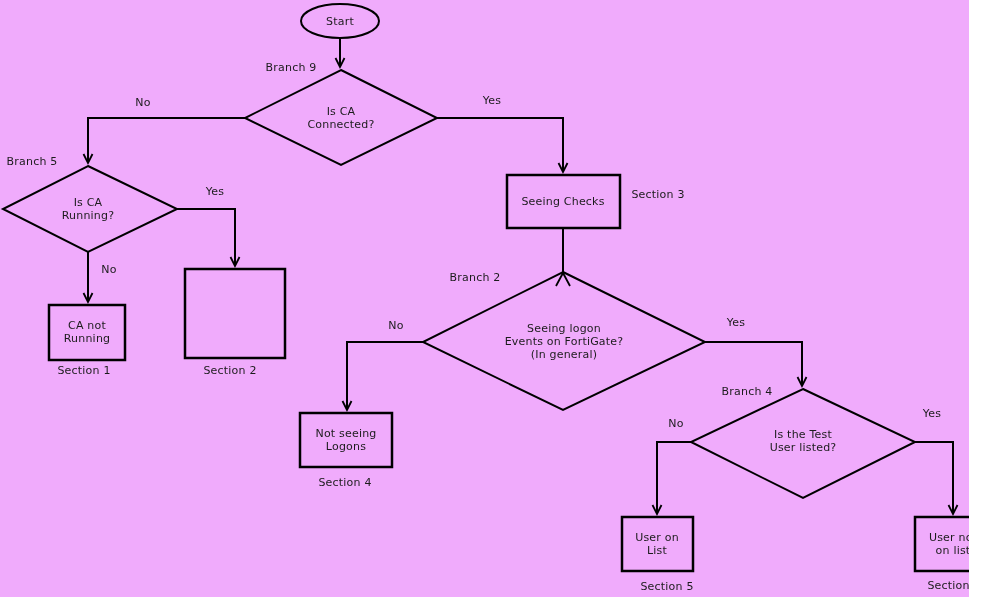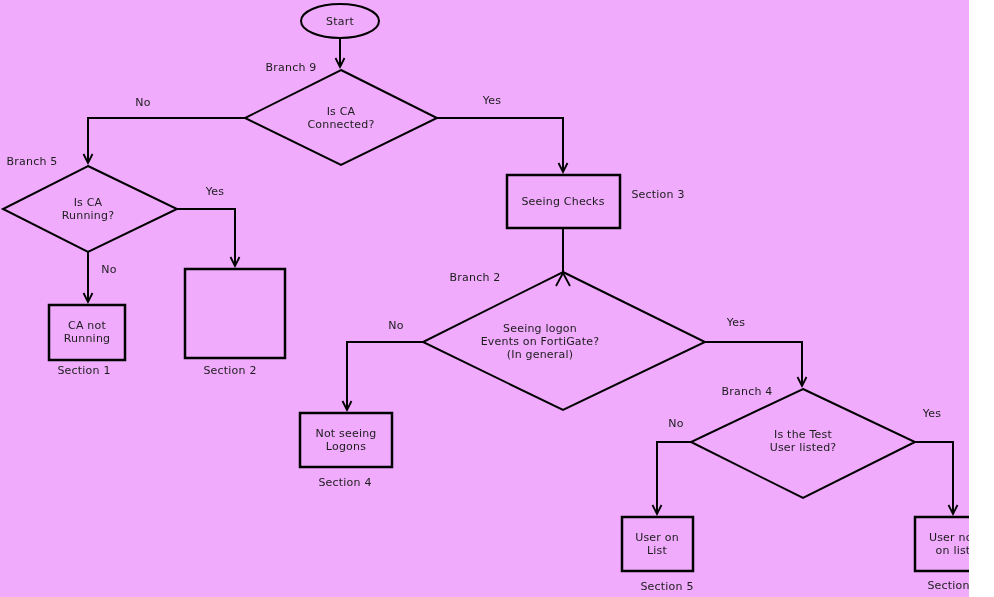--- a/index.html
+++ b/index.html
@@ -77,21 +77,21 @@
   <div class="t" style="left:87px;top:332px">CA not
 Running</div>
   <div class="t" style="left:84px;top:370px">Section 1</div>
 
   <div class="t" style="left:230px;top:370px">Section 2</div>
 
   <div class="t" style="left:563px;top:201px">Seeing Checks</div>
   <div class="t" style="left:658px;top:194px">Section 3</div>
 
   <div class="t" style="left:475px;top:277px">Branch 2</div>
-  <div class="t" style="left:540px;top:341px">Seeing logon
+  <div class="t" style="left:564px;top:341px">Seeing logon
 Events on FortiGate?
 (In general)</div>
   <div class="t" style="left:396px;top:325px">No</div>
   <div class="t" style="left:736px;top:322px">Yes</div>
 
   <div class="t" style="left:346px;top:440px">Not seeing
 Logons</div>
   <div class="t" style="left:345px;top:482px">Section 4</div>
 
   <div class="t" style="left:747px;top:391px">Branch 4</div>

